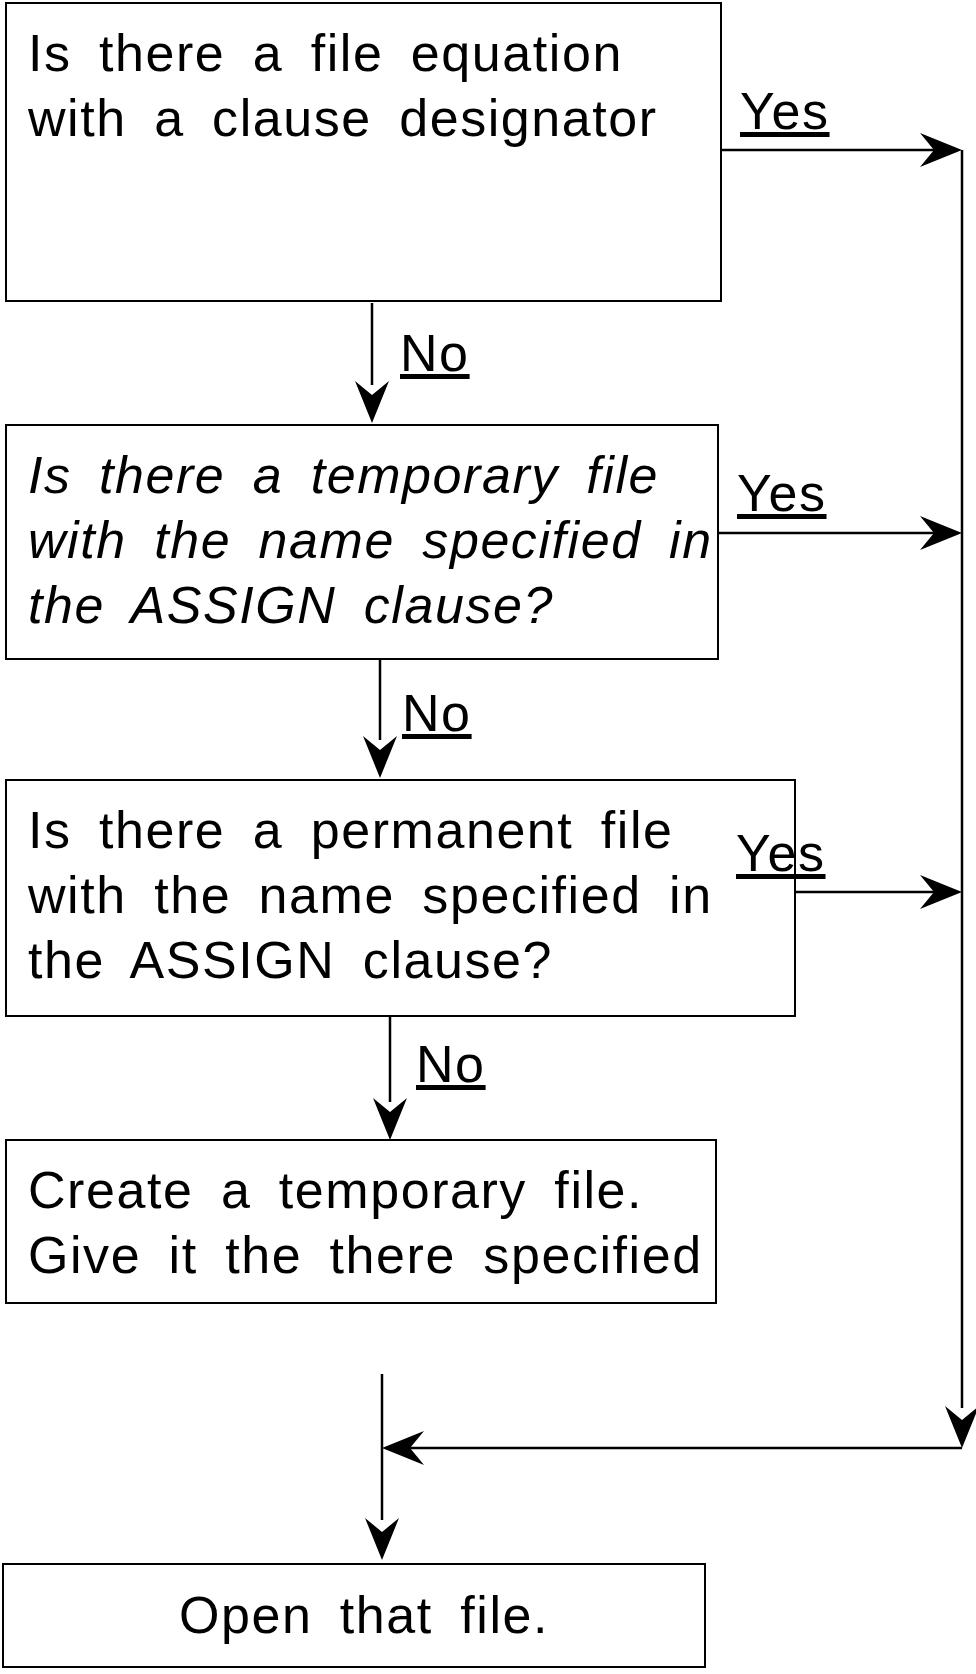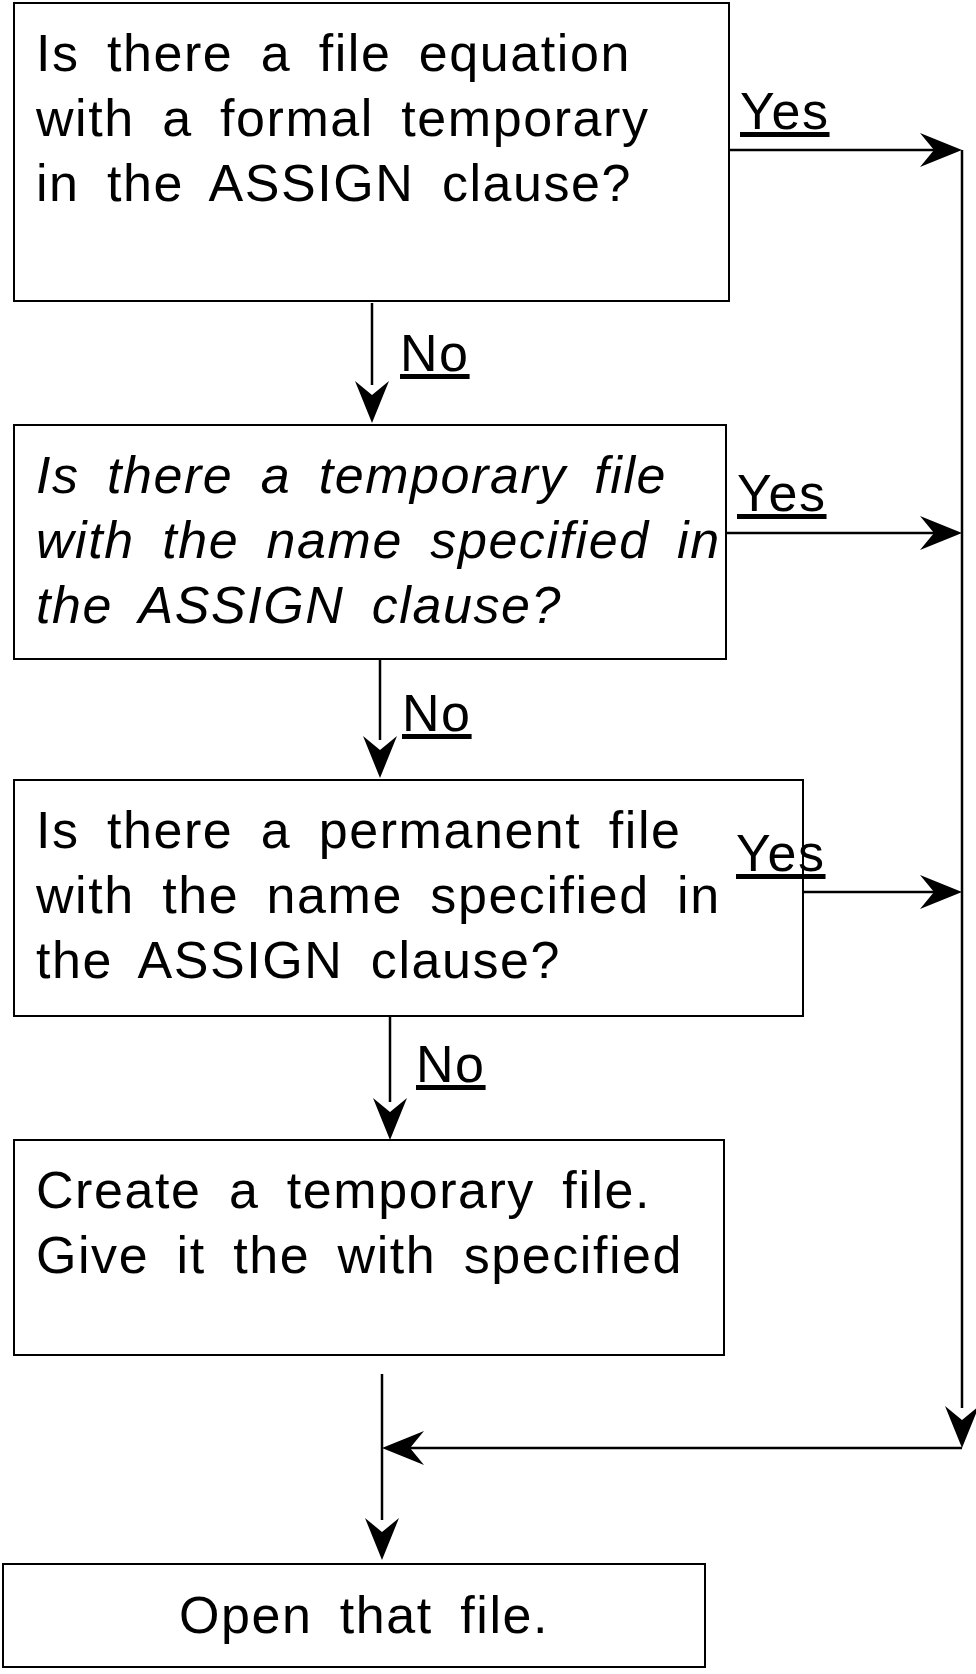--- a/index.html
+++ b/index.html
@@ -38,21 +38,20 @@
     background: #ffffff;
     font-size: 52px;
     line-height: 65px;
     letter-spacing: 0.03em;
     word-spacing: 0.22em;
     white-space: nowrap;
     padding-left: 20px;
   }
   .box.qbox {
     padding: 17px 10px 0 21px;
-    margin-left: 8px;
   }
   .box.endbox {
     display: flex;
     align-items: center;
     justify-content: center;
   }
   .edge-label {
     position: absolute;
     font-size: 52px;
     line-height: 54px;
@@ -91,39 +90,38 @@
 
     <line x1="962" y1="1448" x2="396" y2="1448"></line>
     <polygon points="382,1448 424,1431 410,1448 424,1465"></polygon>
 
     <line x1="382" y1="1374" x2="382" y2="1520"></line>
     <polygon points="382,1560 365,1518 382,1532 399,1518"></polygon>
   </svg>
 
   <div class="box qbox" style="left:5px; top:2px; width:717px; height:300px;">
     <div>Is there a file equation</div>
-    <div>with a formal temporary</div>
-    <div>in the ASSIGN clause?</div>
+    <div>with a clause designator</div>
   </div>
 
   <div class="box qbox" style="left:5px; top:424px; width:714px; height:236px;font-style:italic;">
     <div>Is there a temporary file</div>
     <div>with the name specified in</div>
     <div>the ASSIGN clause?</div>
   </div>
 
   <div class="box qbox" style="left:5px; top:779px; width:791px; height:238px;">
     <div>Is there a permanent file</div>
     <div>with the name specified in</div>
     <div>the ASSIGN clause?</div>
   </div>
 
-  <div class="box qbox" style="left:5px; top:1139px; width:712px; height:217px;">
+  <div class="box qbox" style="left:5px; top:1139px; width:712px; height:165px;">
     <div>Create a temporary file.</div>
-    <div>Give it the with specified</div>
+    <div>Give it the there specified</div>
   </div>
 
   <div class="box endbox" style="left:2px; top:1563px; width:704px; height:105px;">
     <div>Open that file.</div>
   </div>
 
   <div class="edge-label" style="left:740px; top:84px;">Yes</div>
   <div class="edge-label" style="left:400px; top:326px;">No</div>
   <div class="edge-label" style="left:737px; top:466px;">Yes</div>
   <div class="edge-label" style="left:402px; top:686px;">No</div>

